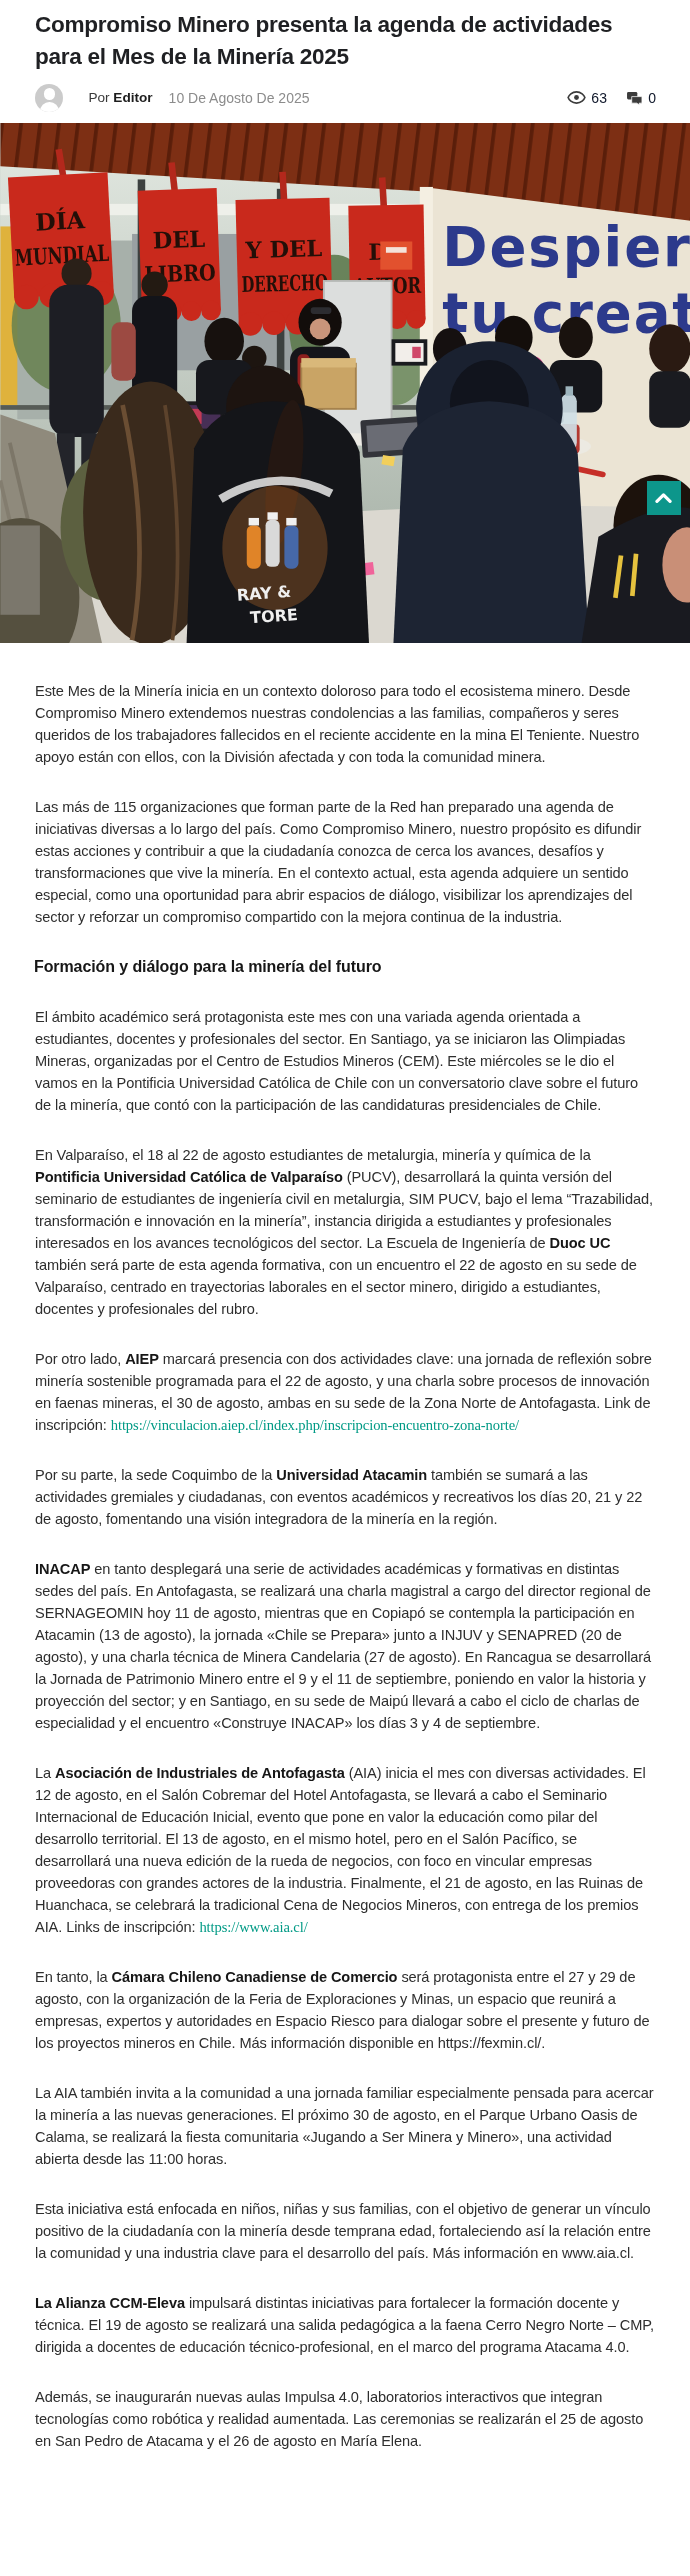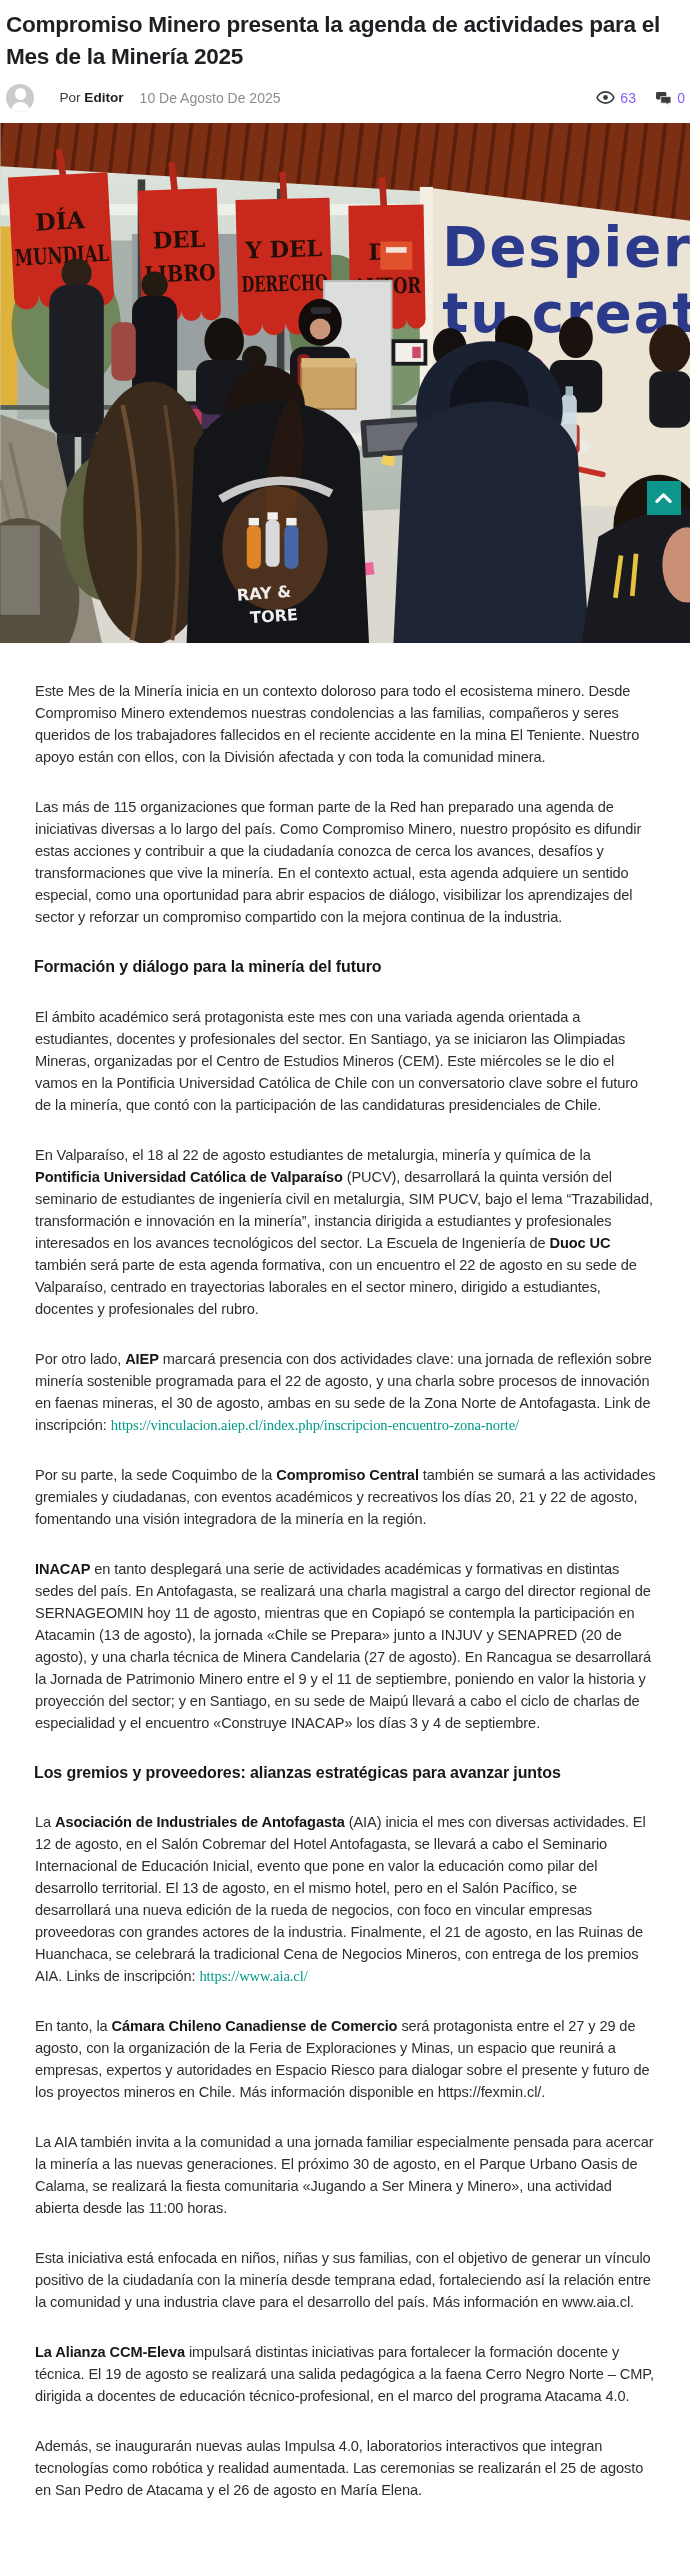--- a/index.html
+++ b/index.html
@@ -1,32 +1,32 @@
 <!DOCTYPE html>
 <html style="font-size:15px"><head>
 <meta charset="utf-8">
 <style>
   html,body{margin:0;padding:0;}
   body{
     width:691px;height:2576px;background:#ffffff;position:relative;
     font-family:"Liberation Sans",sans-serif;color:#2e2e2e;overflow:hidden;
   }
-  .head{padding:0 6px;}
+  .head{padding:0 35px;}
   h1{
     font-size:22.6px;line-height:32px;font-weight:700;color:#1f2023;
     letter-spacing:-0.3px;margin:9.4px 0 10.3px;
   }
   .byline{display:flex;align-items:center;margin-bottom:11.3px;}
   .avatar{width:28px;height:28px;border-radius:50%;background:#cbcbcb;position:relative;overflow:hidden;margin-right:9.4px;flex:none;}
   .avatar::before{content:"";position:absolute;width:11.3px;height:11.3px;background:#fff;border-radius:50%;top:4.7px;left:8.5px;}
   .avatar::after{content:"";position:absolute;width:19px;height:13px;background:#fff;border-radius:9.4px 9.4px 0 0;top:18px;left:4.7px;}
   .byline-text{font-size:13.6px;color:#3a3a3a;margin-left:16px;}
   .byline-text b{color:#1d1d1d;}
   .date{font-size:14px;color:#8c8c8c;margin-left:16px;}
-  .stats{margin-left:auto;display:flex;align-items:center;gap:5.6px;font-size:14px;color:#8b5cf6;}
+  .stats{margin-left:auto;display:flex;align-items:center;gap:5.6px;font-size:14px;color:#0f172a;}
   .stats .sep{width:7.5px;}
   .photo{width:691px;height:520px;position:relative;overflow:hidden;background:#cfd8d0;}
   .photo svg{display:block;}
   article{padding:37px 19px 0;}
   article p{font-size:14.6px;line-height:22px;margin:0 16px 28px;color:#2e2e2e;letter-spacing:-0.1px;}
   article h2{font-size:16px;line-height:21.6px;font-weight:700;color:#171717;margin:0 15px 28px;letter-spacing:-0.1px;}
   article strong{color:#171717;}
   article a{color:#009a85;text-decoration:none;font-family:Liberation Serif, serif;}
   .scroll-top{
     position:absolute;top:481px;right:10.3px;width:34px;height:34px;background:#0d968b;
@@ -279,23 +279,22 @@
 </svg>
 </div>
 
 <article>
     <p><span>Este Mes de la Minería inicia en un contexto doloroso para todo el ecosistema minero. Desde Compromiso Minero extendemos nuestras condolencias a las familias, compañeros y seres queridos de los trabajadores fallecidos en el reciente accidente en la mina El Teniente. Nuestro apoyo están con ellos, con la División afectada y con toda la comunidad minera.</span></p>
     <p><span>Las más de 115 organizaciones que forman parte de la Red han preparado una agenda de iniciativas diversas a lo largo del país. Como Compromiso Minero, nuestro propósito es difundir estas acciones y contribuir a que la ciudadanía conozca de cerca los avances, desafíos y transformaciones que vive la minería. En el contexto actual, esta agenda adquiere un sentido especial, como una oportunidad para abrir espacios de diálogo, visibilizar los aprendizajes del sector y reforzar un compromiso compartido con la mejora continua de la industria.</span></p>
     <h2><span>Formación y diálogo para la minería del futuro</span></h2>
     <p><span>El ámbito académico será protagonista este mes con una variada agenda orientada a estudiantes, docentes y profesionales del sector. En Santiago, ya se iniciaron las Olimpiadas Mineras, organizadas por el Centro de Estudios Mineros (CEM).  Este miércoles se le dio el vamos en la Pontificia Universidad Católica de Chile con un conversatorio clave sobre el futuro de la minería, que contó con la participación de las candidaturas presidenciales de Chile.</span></p>
     <p><span>En Valparaíso, el 18 al 22 de agosto estudiantes de metalurgia, minería y química de la </span><strong>Pontificia Universidad Católica de Valparaíso</strong><span> (PUCV), desarrollará la quinta versión del seminario de estudiantes de ingeniería civil en metalurgia, SIM PUCV, bajo el lema “Trazabilidad, transformación e innovación en la minería”, instancia dirigida a estudiantes y profesionales interesados en los avances tecnológicos del sector. La Escuela de Ingeniería de </span><strong>Duoc UC</strong><span> también será parte de esta agenda formativa, con un encuentro el 22 de agosto en su sede de Valparaíso, centrado en trayectorias laborales en el sector minero, dirigido a estudiantes, docentes y profesionales del rubro.</span></p>
     <p><span>Por otro lado, </span><strong>AIEP</strong><span> marcará presencia con dos actividades clave: una jornada de reflexión sobre minería sostenible programada para el 22 de agosto, y una charla sobre procesos de innovación en faenas mineras, el 30 de agosto, ambas en su sede de la Zona Norte de Antofagasta. Link de inscripción: </span><a href="#">https://vinculacion.aiep.cl/index.php/inscripcion-encuentro-zona-norte/</a></p>
-    <p><span>Por su parte, la sede Coquimbo de la </span><strong>Compromiso Central</strong><span> también se sumará a las actividades gremiales y ciudadanas, con eventos académicos y recreativos los días 20, 21 y 22 de agosto, fomentando una visión integradora de la minería en la región.</span></p>
+    <p><span>Por su parte, la sede Coquimbo de la </span><strong>Universidad Atacamin</strong><span> también se sumará a las actividades gremiales y ciudadanas, con eventos académicos y recreativos los días 20, 21 y 22 de agosto, fomentando una visión integradora de la minería en la región.</span></p>
     <p><strong>INACAP</strong><span> en tanto desplegará una serie de actividades académicas y formativas en distintas sedes del país. En Antofagasta, se realizará una charla magistral a cargo del director regional de SERNAGEOMIN hoy 11 de agosto, mientras que en Copiapó se contempla la participación en Atacamin (13 de agosto), la jornada «Chile se Prepara» junto a INJUV y SENAPRED (20 de agosto), y una charla técnica de Minera Candelaria (27 de agosto). En Rancagua se desarrollará la Jornada de Patrimonio Minero entre el 9 y el 11 de septiembre, poniendo en valor la historia y proyección del sector; y en Santiago, en su sede de Maipú llevará a cabo el ciclo de charlas de especialidad y el encuentro «Construye INACAP» los días 3 y 4 de septiembre.</span></p>
-    <h2><span>Los gremios y proveedores: alianzas estratégicas para avanzar juntos</span></h2>
     <p><span>La </span><strong>Asociación de Industriales de Antofagasta</strong><span> (AIA) inicia el mes con diversas actividades. El 12 de agosto, en el Salón Cobremar del Hotel Antofagasta, se llevará a cabo el Seminario Internacional de Educación Inicial, evento que pone en valor la educación como pilar del desarrollo territorial.  El 13 de agosto, en el mismo hotel, pero en el Salón Pacífico, se desarrollará una nueva edición de la rueda de negocios, con foco en vincular empresas proveedoras con grandes actores de la industria. Finalmente, el 21 de agosto, en las Ruinas de Huanchaca, se celebrará la tradicional Cena de Negocios Mineros, con entrega de los premios AIA. Links de inscripción: </span><a href="#">https://www.aia.cl/</a></p>
     <p><span>En tanto, la </span><strong>Cámara Chileno Canadiense de Comercio</strong><span> será protagonista entre el 27 y 29 de agosto, con la organización de la Feria de Exploraciones y Minas, un espacio que reunirá a empresas, expertos y autoridades en Espacio Riesco para dialogar sobre el presente y futuro de los proyectos mineros en Chile. Más información disponible en https://fexmin.cl/.</span></p>
     <p><span>La AIA también invita a la comunidad a una jornada familiar especialmente pensada para acercar la minería a las nuevas generaciones. El próximo 30 de agosto, en el Parque Urbano Oasis de Calama, se realizará la fiesta comunitaria «Jugando a Ser Minera y Minero», una actividad abierta desde las 11:00 horas.</span></p>
     <p><span>Esta iniciativa está enfocada en niños, niñas y sus familias, con el objetivo de generar un vínculo positivo de la ciudadanía con la minería desde temprana edad, fortaleciendo así la relación entre la comunidad y una industria clave para el desarrollo del país. Más información en www.aia.cl.</span></p>
     <p><strong>La Alianza CCM-Eleva</strong><span> impulsará distintas iniciativas para fortalecer la formación docente y técnica. El 19 de agosto se realizará una salida pedagógica a la faena Cerro Negro Norte – CMP, dirigida a docentes de educación técnico-profesional, en el marco del programa Atacama 4.0.</span></p>
     <p><span>Además, se inaugurarán nuevas aulas Impulsa 4.0, laboratorios interactivos que integran tecnologías como robótica y realidad aumentada. Las ceremonias se realizarán el 25 de agosto en San Pedro de Atacama y el 26 de agosto en María Elena.</span></p>
   </article>
 
 <div class="scroll-top">
   <svg width="17" height="10.3" viewBox="0 0 18 11">

